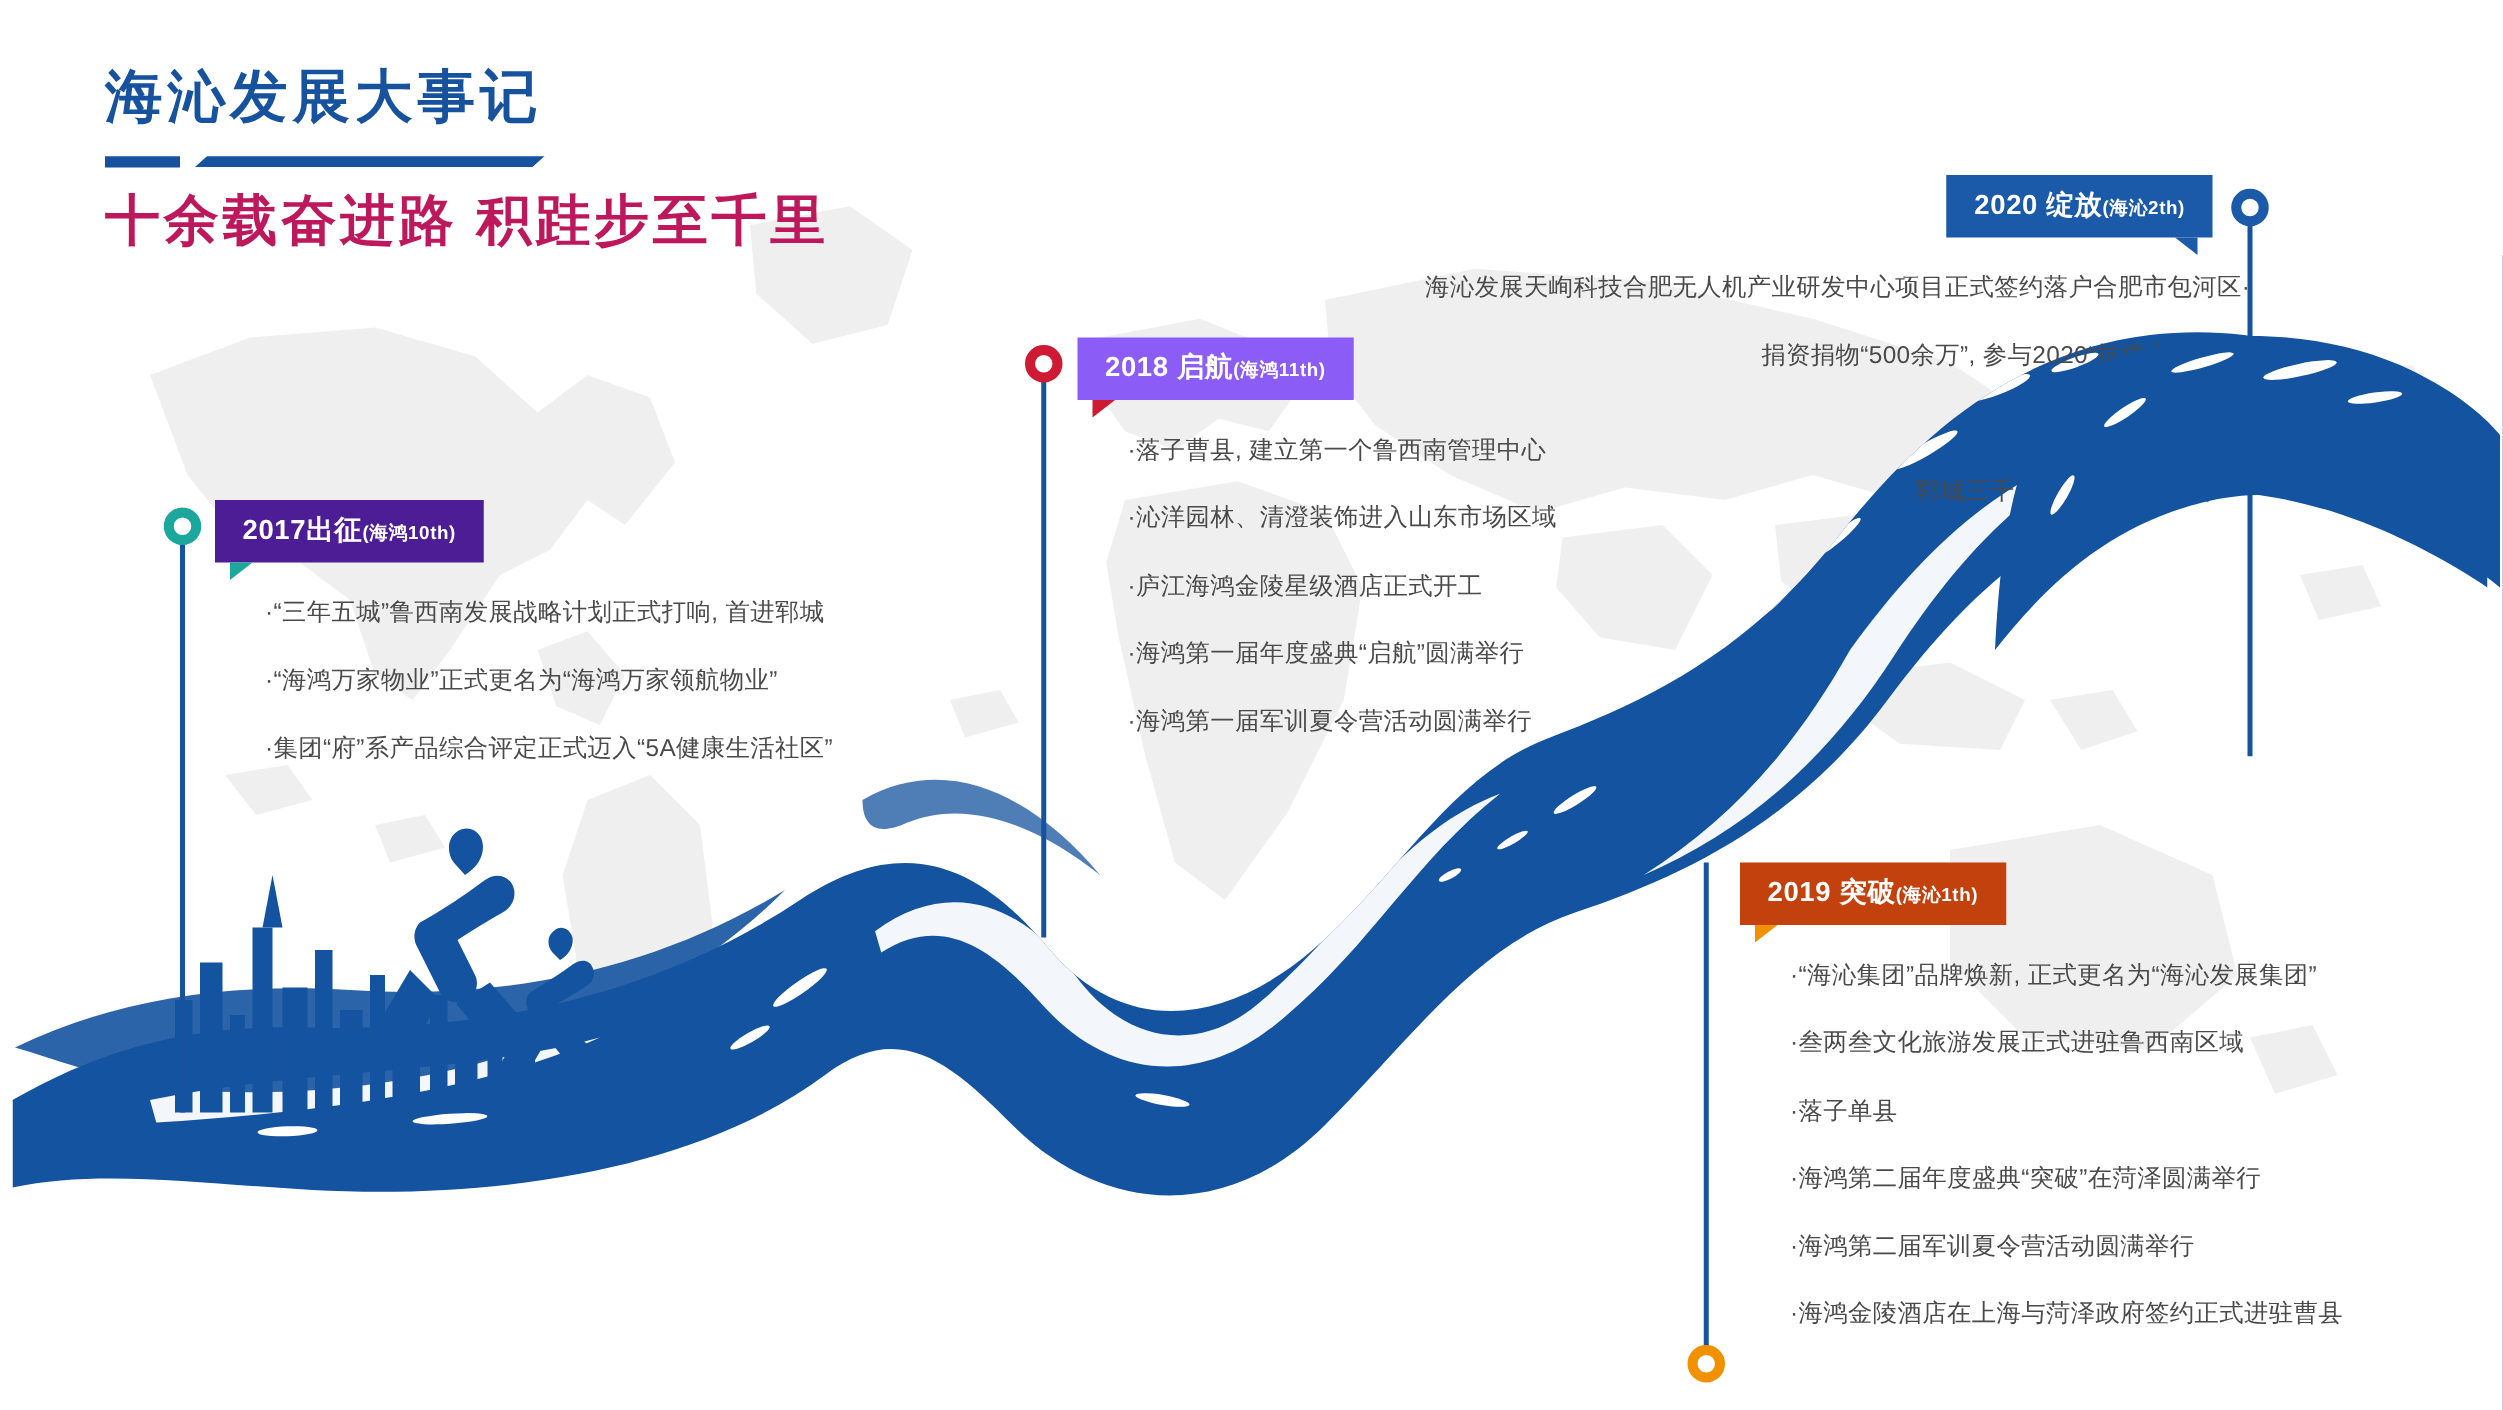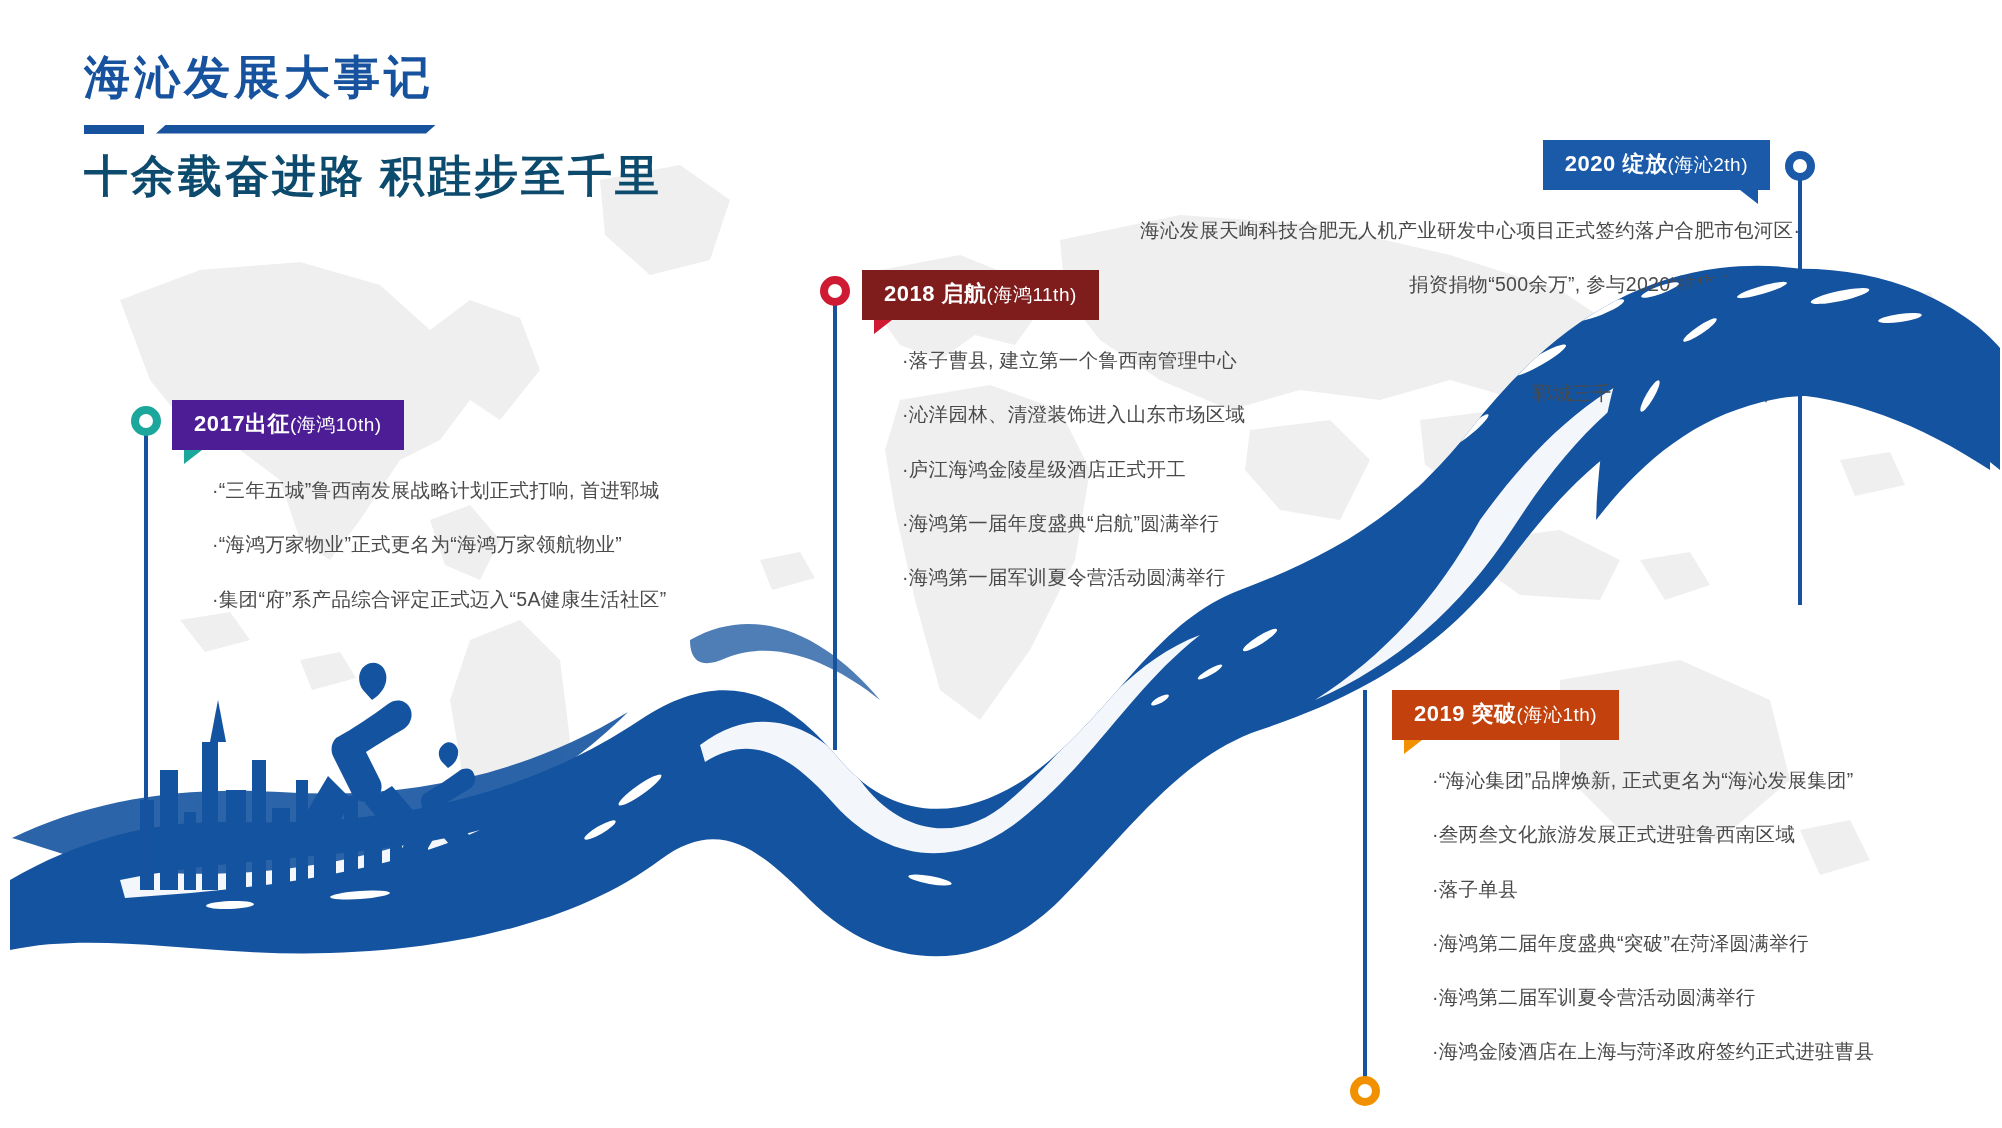--- a/index.html
+++ b/index.html
@@ -24,32 +24,32 @@
   }
   .divider{position:relative;height:10px;margin:22px 0 18px 0;width:352px;}
   .divider .d-short{
     position:absolute;left:0;top:0;width:60px;height:9px;background:#17529E;
   }
   .divider .d-long{
     position:absolute;left:72px;top:0;width:280px;height:9px;background:#17529E;
     clip-path:polygon(10px 0,100% 0,calc(100% - 10px) 100%,0 100%);
   }
   .subtitle{
-    font-size:44px;font-weight:bold;color:#0c4a6e;letter-spacing:3px;
-    line-height:1.1;white-space:nowrap;margin:0;font-family:Liberation Serif, serif;
+    font-size:44px;font-weight:bold;color:#be185d;letter-spacing:3px;
+    line-height:1.1;white-space:nowrap;margin:0;
   }
 
   
   .card{position:absolute;z-index:25;}
   .badge{
     position:relative;display:inline-block;color:#fff;
     padding:9px 22px 11px 22px;white-space:nowrap;
   }
   .badge .b-year{font-size:22px;font-weight:bold;letter-spacing:0.5px;}
-  .badge .b-sub{font-size:19px;font-weight:normal;letter-spacing:0.5px;}
+  .badge .b-sub{font-size:15px;font-weight:bold;letter-spacing:0.5px;}
   .badge::after{
     content:"";position:absolute;bottom:-14px;width:0;height:0;
     border-style:solid;
   }
   .badge.tail-left::after{
     left:12px;border-width:14px 18px 0 0;
     border-color:currentColor transparent transparent transparent;
   }
   .badge.tail-right::after{
     right:12px;border-width:14px 0 0 18px;
@@ -63,21 +63,21 @@
   }
   .bullets li:last-child{margin-bottom:0;}
   .bullets.right-align li{text-align:right;}
 
   
   .marker{position:absolute;z-index:26;border-radius:50%;background:#fff;}
   .conn{position:absolute;z-index:24;width:4px;background:#17529E;}
 
   
   .c-2017 .badge{background:#4c1d95;color:#1BA79B;}
-  .c-2018 .badge{background:#7f1d1d;color:#CE1A32;}
+  .c-2018 .badge{background:#8b5cf6;color:#CE1A32;}
   .c-2019 .badge{background:#c2410c;color:#F29100;}
   .c-2020 .badge{background:#1A5AA8;color:#1A5AA8;}
   .badge .b-year,.badge .b-sub{color:#fff;}
 
   .occluded{position:relative;}
 </style>
 </head>
 <body>
 
 <div class="stage">

